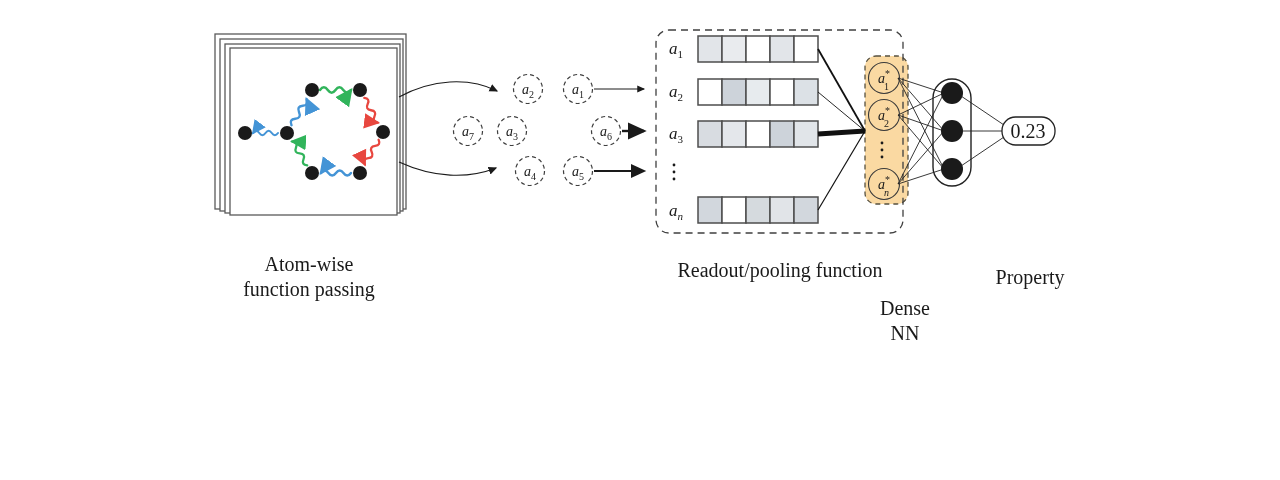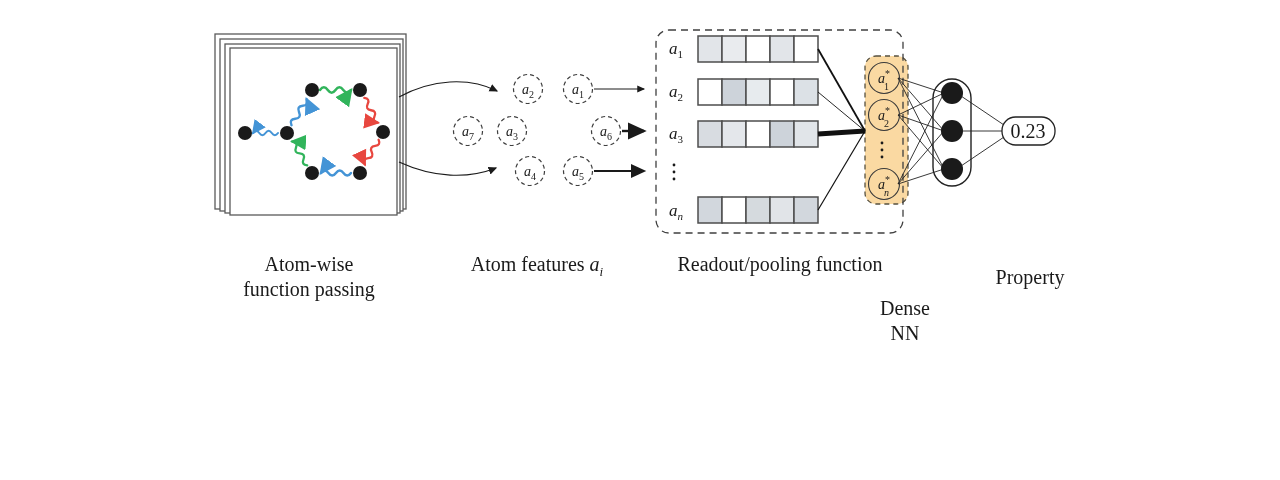--- a/index.html
+++ b/index.html
@@ -207,25 +207,22 @@
 
   <rect x="1002" y="117" width="53" height="28" rx="13.5" fill="#ffffff" stroke="#222222" stroke-width="1.3"></rect>
   <text x="1028" y="138" font-size="20" text-anchor="middle">0.23</text>
 </svg>
 
 <div class="caption" style="left:309px;top:252px;">
   <div>Atom-wise</div>
   <div>function passing</div>
 </div>
 
-<div class="caption" style="left:537px;top:252px;">
-  <span>Atom features </span><i>a</i><sub><i>i</i></sub>
-</div>
-
-<div class="caption" style="left:780px;top:252px;">
+
+<div class="caption" style="left:780px;top:258px;">
   <div>Readout/pooling function</div>
 </div>
 
 <div class="caption" style="left:905px;top:252px;margin-top:44px;">
   <div>Dense</div>
   <div>NN</div>
 </div>
 
 <div class="caption" style="left:1030px;top:265px;">
   <span>Property</span>

